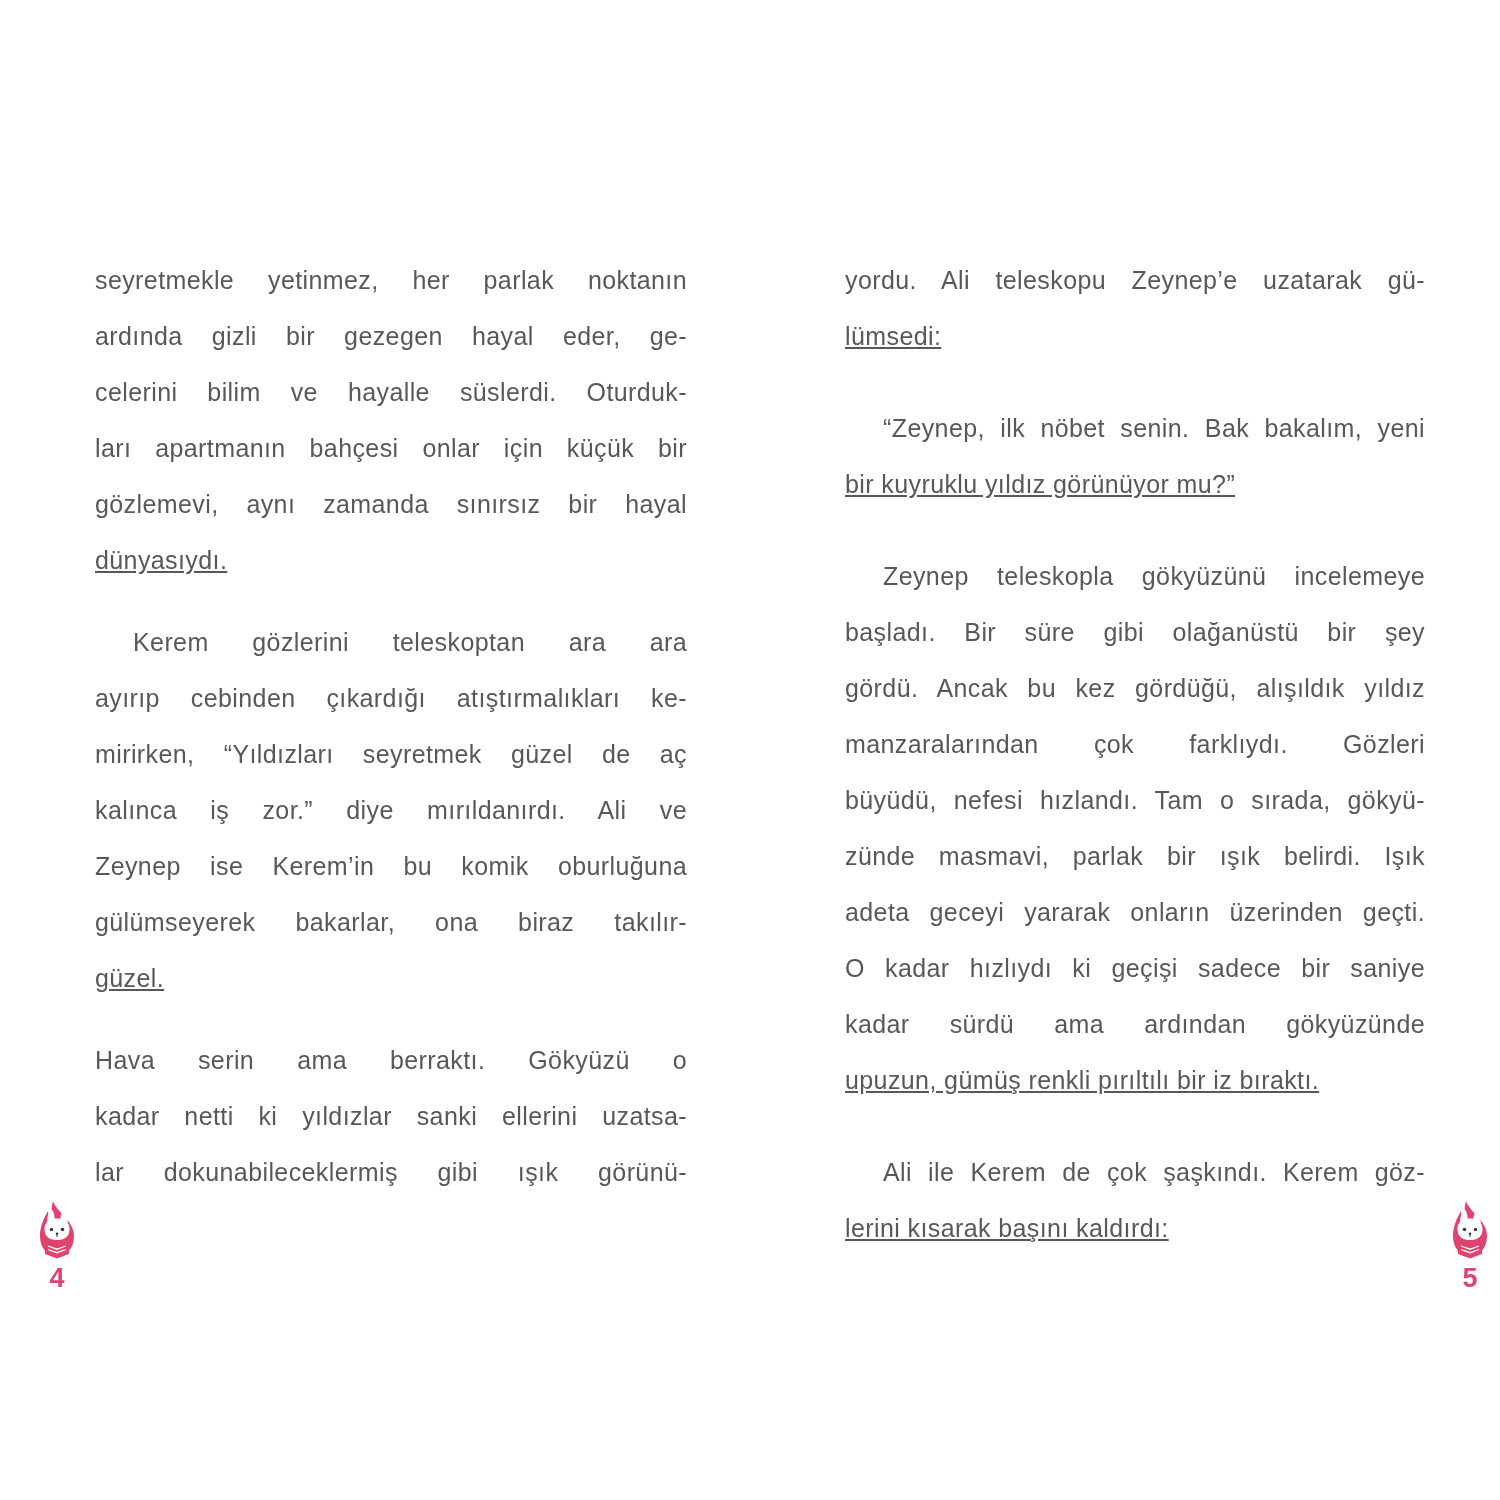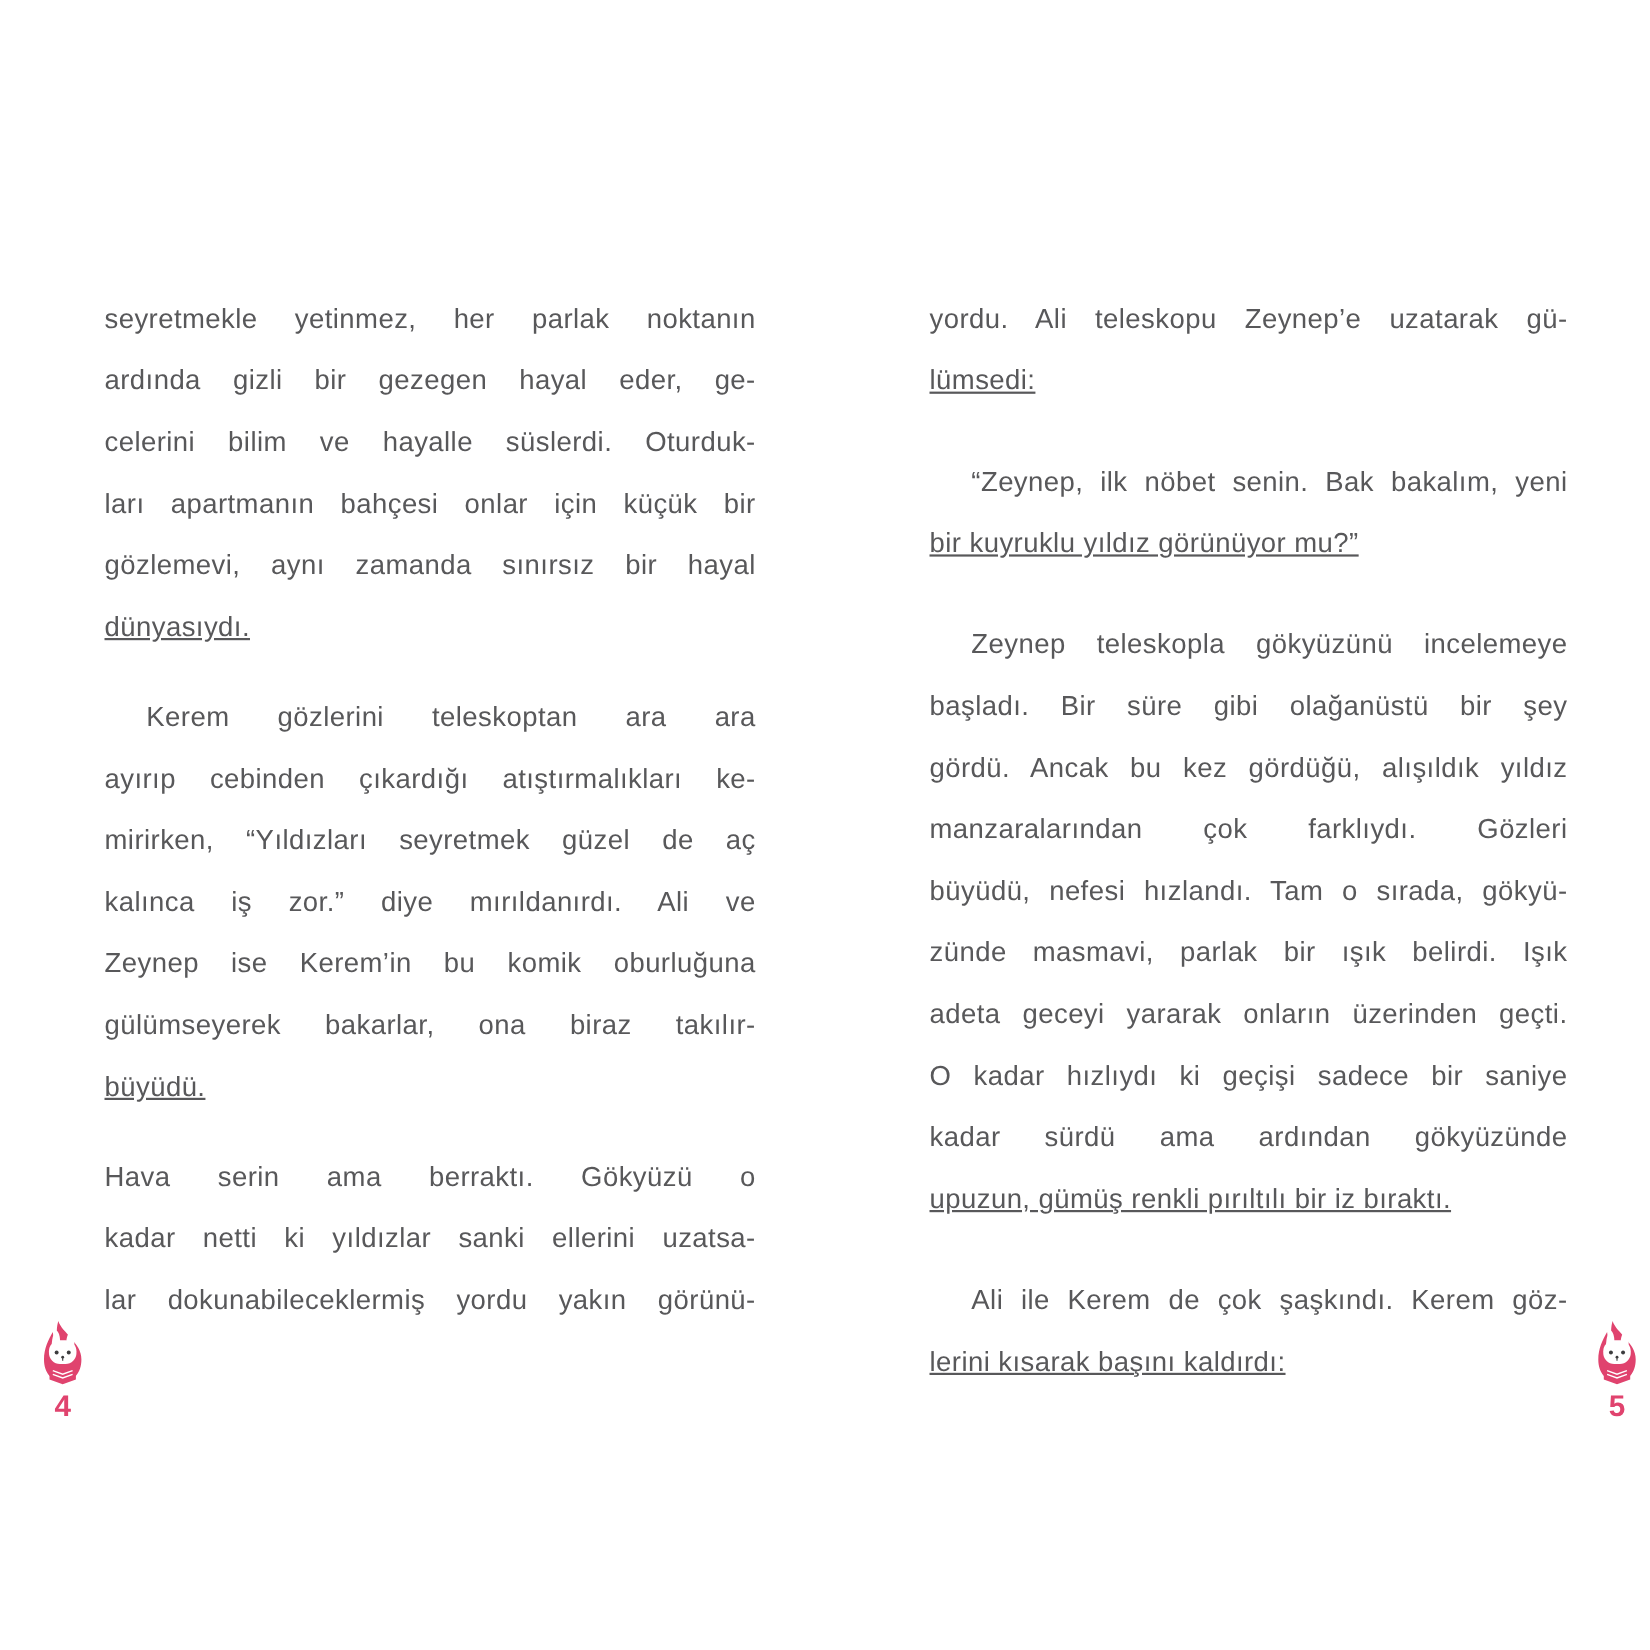--- a/index.html
+++ b/index.html
@@ -6,21 +6,21 @@
     margin: 0; padding: 0;
     width: 1500px; height: 1500px;
     background: #ffffff;
     overflow: hidden;
     font-family: "Liberation Sans", sans-serif;
   }
   .spread { position: relative; width: 1500px; height: 1500px; background: #ffffff; }
 
   .text-col {
     position: absolute;
-    top: 262px;
+    top: 252px;
     width: 592px;
     color: #58585a;
     font-size: 25px;
     line-height: 56px;
     letter-spacing: 0.4px;
   }
   #left-col  { left: 95px;  }
   #right-col { left: 833px; }
 
   .para { margin: 0 0 26px 0; }
@@ -69,26 +69,26 @@
         <div class="line">gözlemevi, aynı zamanda sınırsız bir hayal</div>
         <div class="line endline">dünyasıydı.</div>
       </div>
       <div class="para">
         <div class="line indent">Kerem gözlerini teleskoptan ara ara</div>
         <div class="line">ayırıp cebinden çıkardığı atıştırmalıkları ke-</div>
         <div class="line">mirirken, “Yıldızları seyretmek güzel de aç</div>
         <div class="line">kalınca iş zor.” diye mırıldanırdı. Ali ve</div>
         <div class="line">Zeynep ise Kerem’in bu komik oburluğuna</div>
         <div class="line">gülümseyerek bakarlar, ona biraz takılır-</div>
-        <div class="line endline">büyüdü.</div>
+        <div class="line endline">güzel.</div>
       </div>
       <div class="para">
         <div class="line">Hava serin ama berraktı. Gökyüzü o</div>
         <div class="line">kadar netti ki yıldızlar sanki ellerini uzatsa-</div>
-        <div class="line">lar dokunabileceklermiş yordu yakın görünü-</div>
+        <div class="line">lar dokunabileceklermiş gibi ışık görünü-</div>
       </div>
     </div>
 
   <div class="text-col" id="right-col">
       <div class="para">
         <div class="line">yordu. Ali teleskopu Zeynep’e uzatarak gü-</div>
         <div class="line endline">lümsedi:</div>
       </div>
       <div class="para">
         <div class="line indent">“Zeynep, ilk nöbet senin. Bak bakalım, yeni</div>

